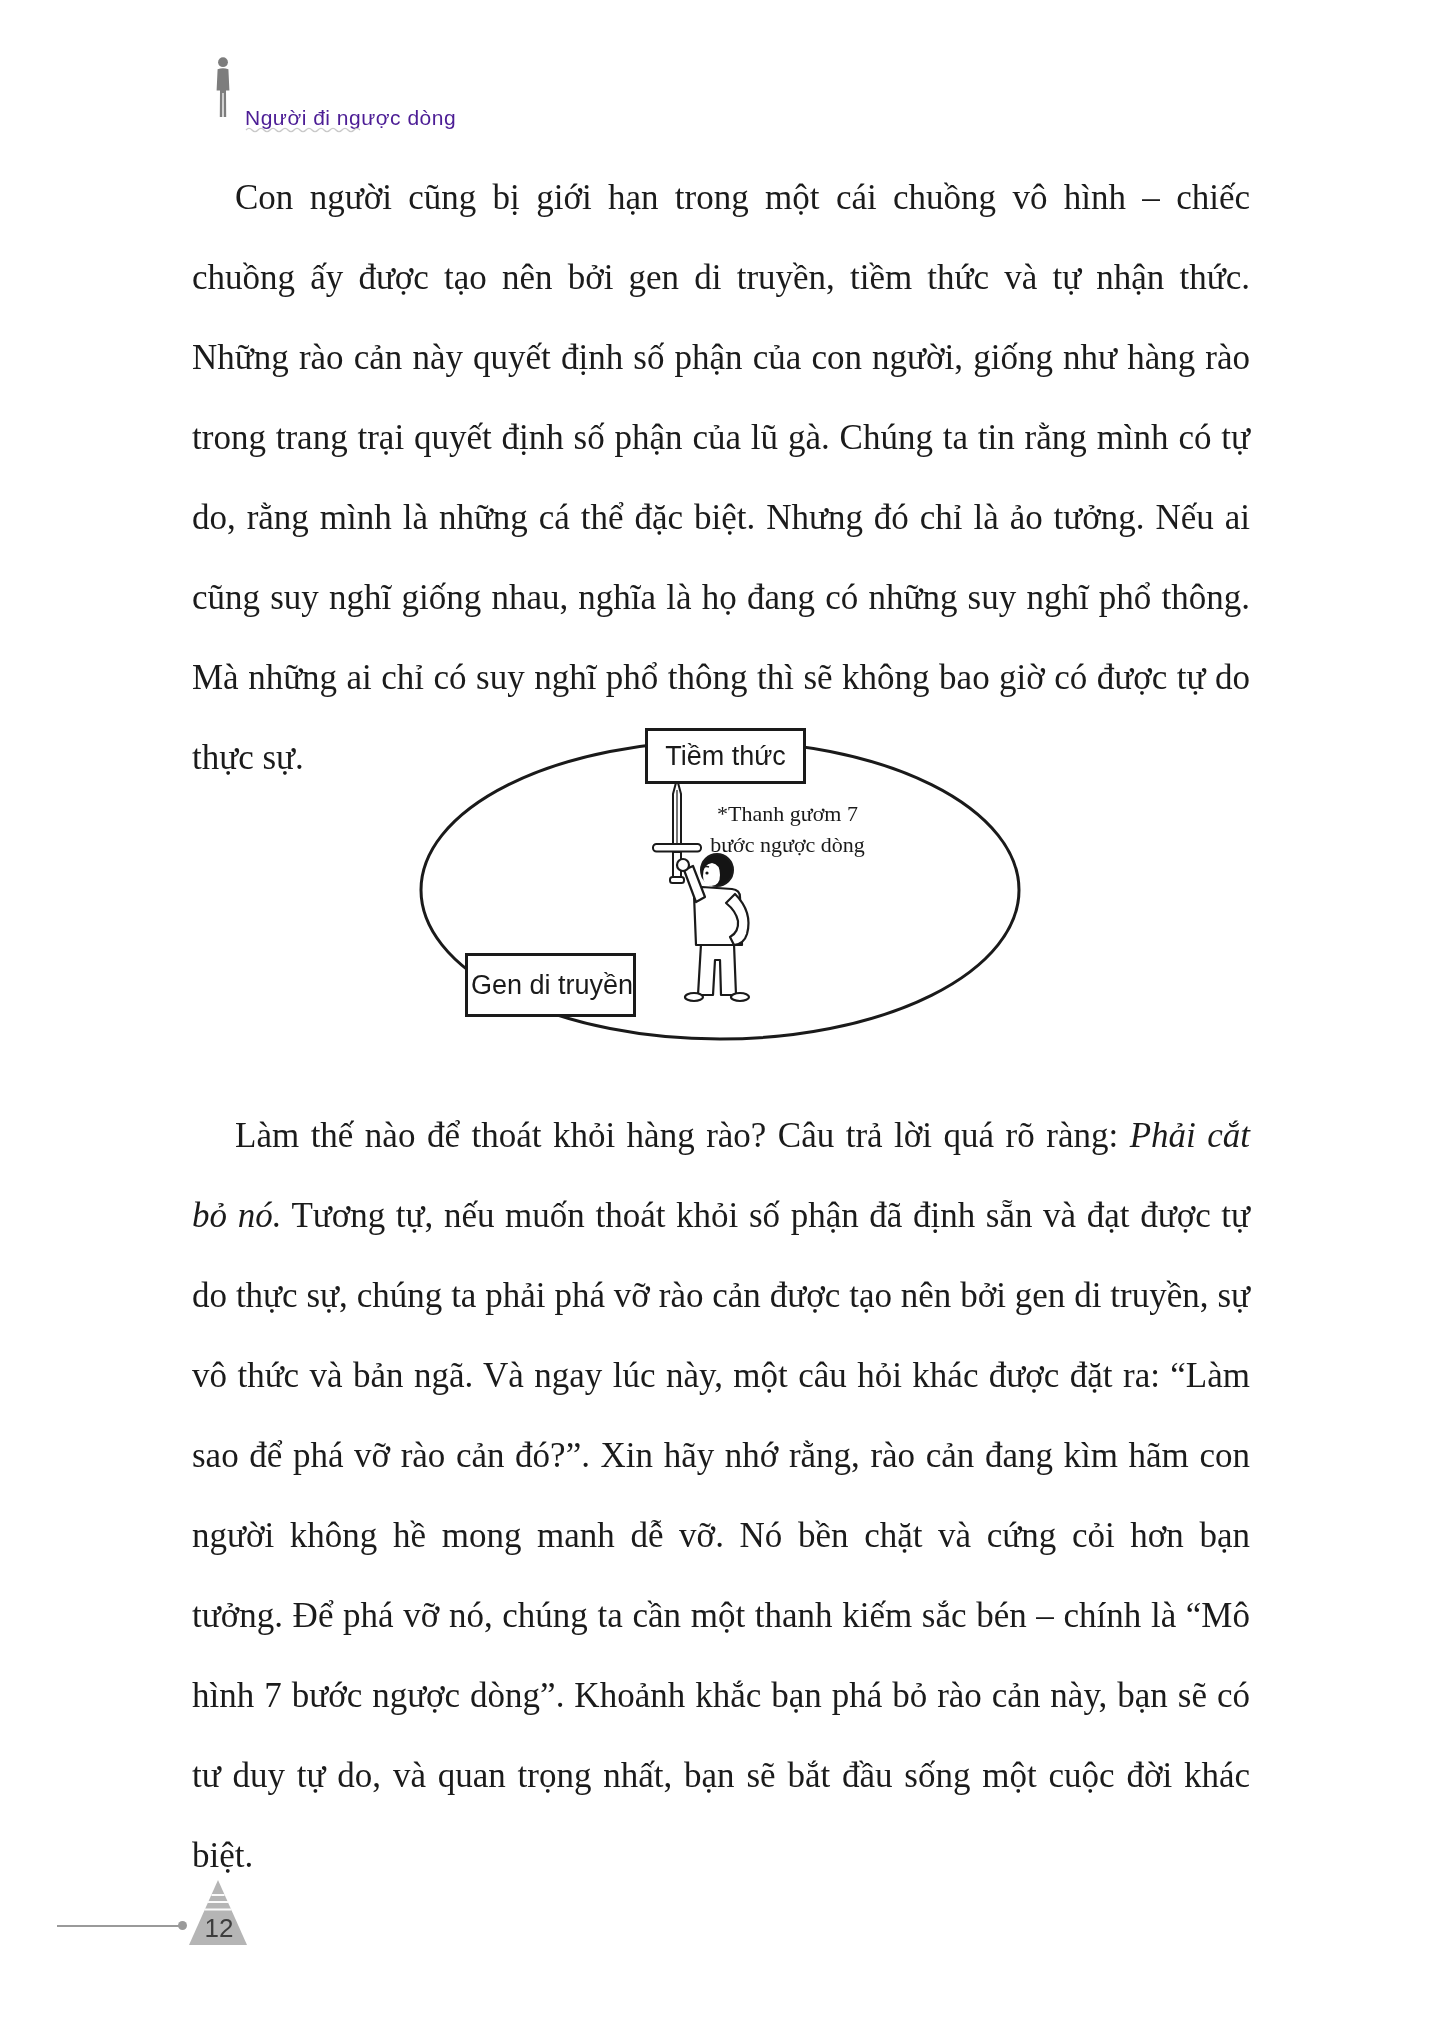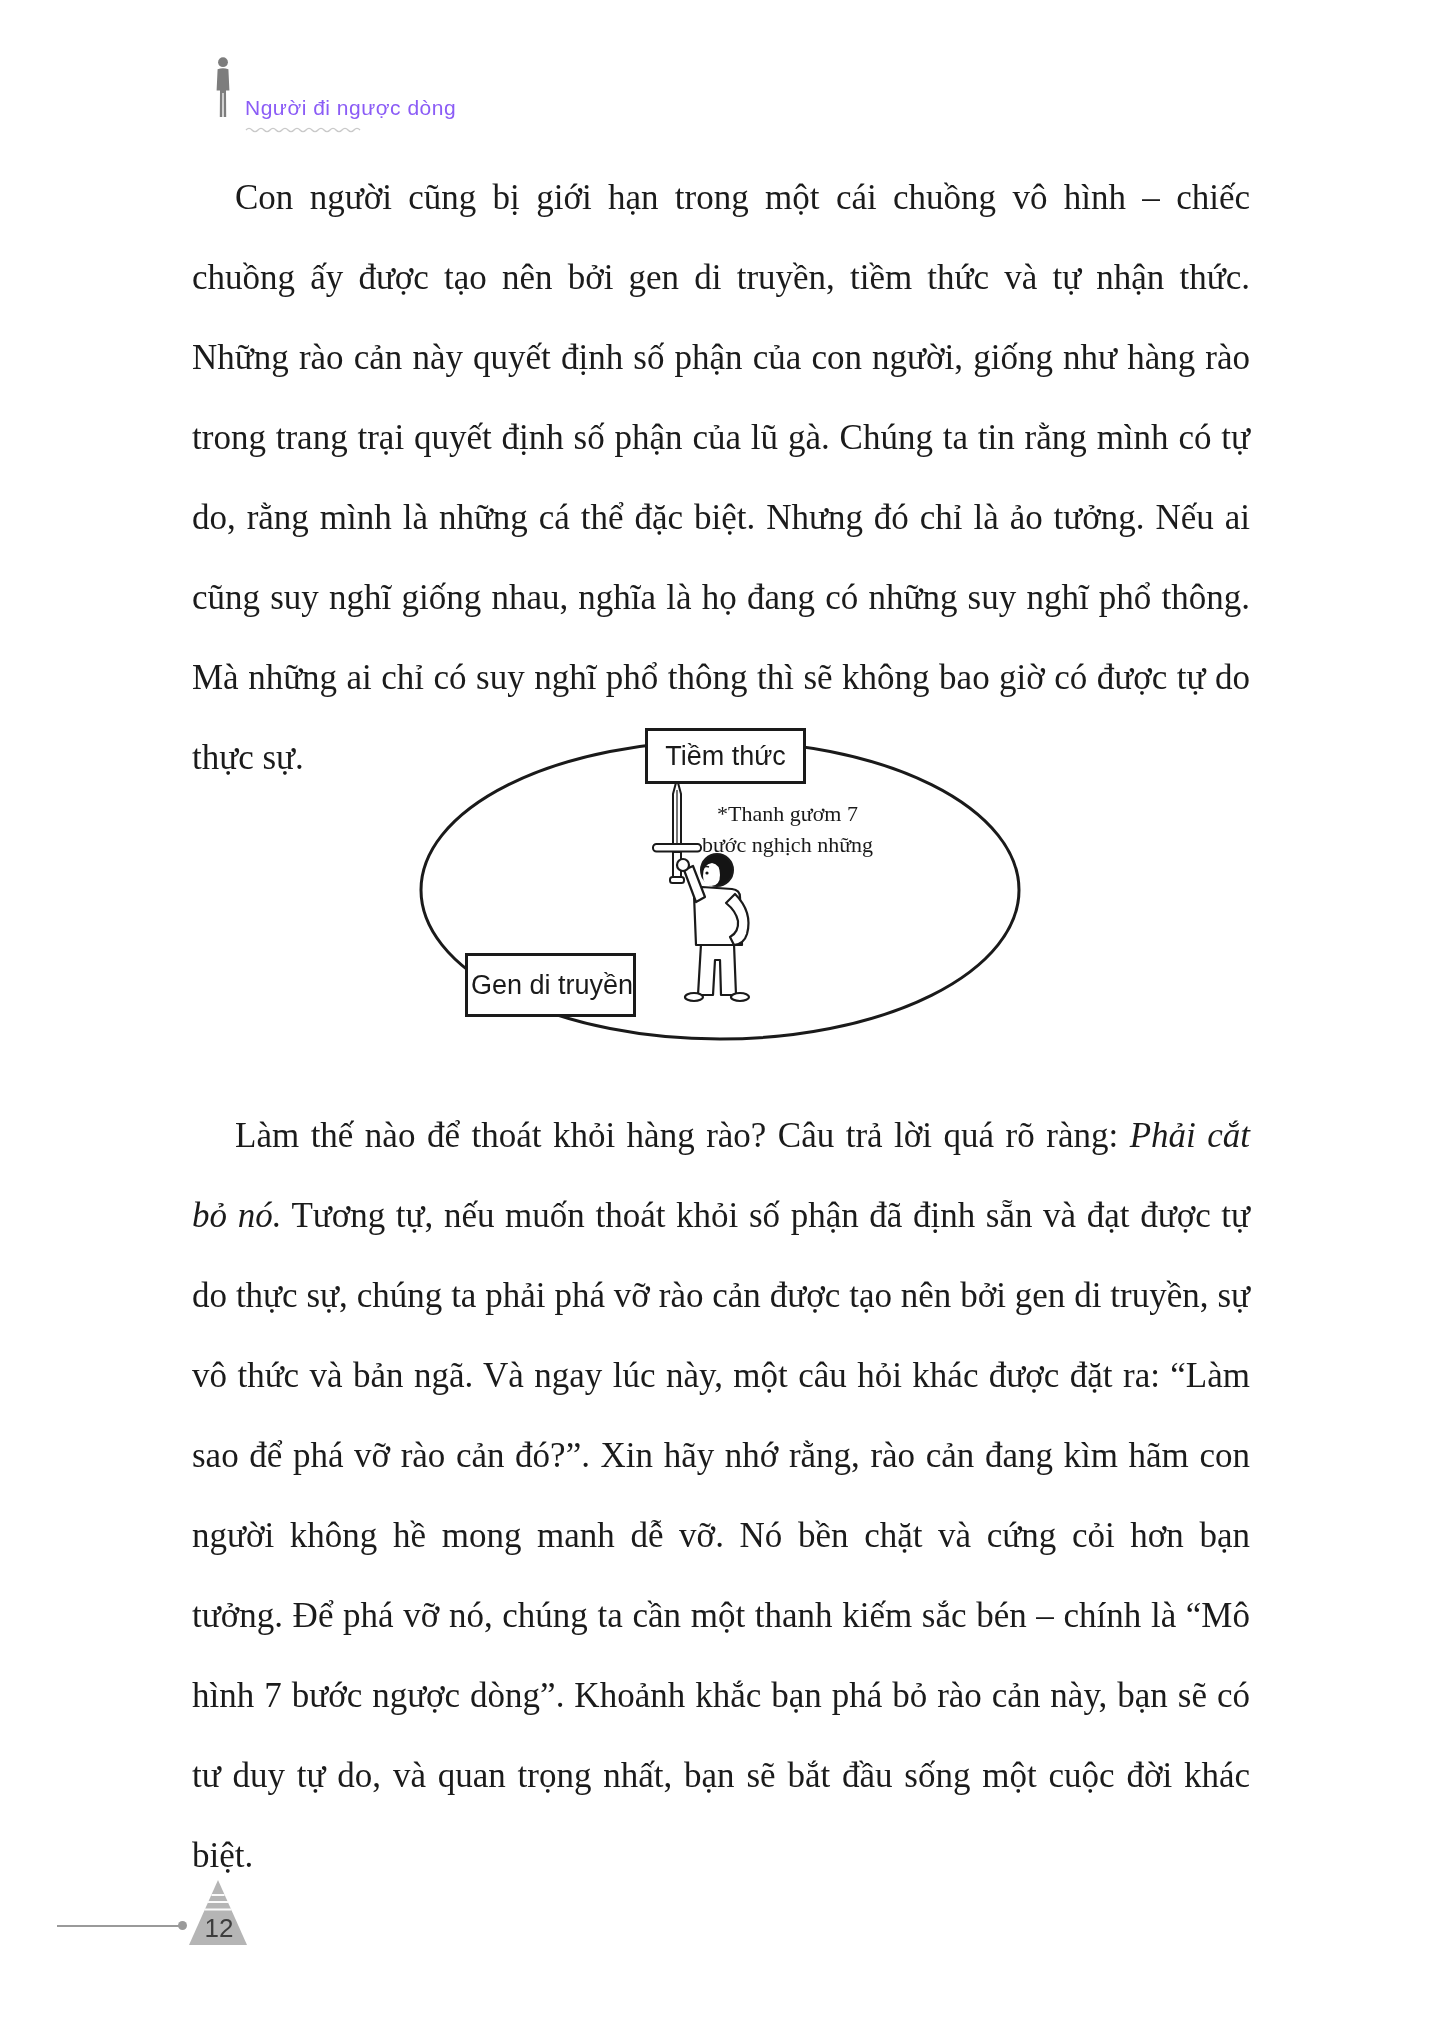--- a/index.html
+++ b/index.html
@@ -1,21 +1,21 @@
 <!DOCTYPE html>
 <html><head>
 <meta charset="utf-8">
 <style>
   html,body{margin:0;padding:0;background:#e8e8e8;}
   #page{position:relative;width:1433px;height:2024px;background:#ffffff;overflow:hidden;
         font-family:"Liberation Serif","DejaVu Serif",serif;color:#1b1b1b;}
   
   .hdr-icon{position:absolute;left:213px;top:57px;width:20px;height:63px;}
-  .hdr-title{position:absolute;left:245px;top:95px;font-family:"Liberation Sans","DejaVu Sans",sans-serif;
-             font-size:21px;line-height:26px;color:#8b5cf6;letter-spacing:.5px;white-space:nowrap;}
+  .hdr-title{position:absolute;left:245px;top:105px;font-family:"Liberation Sans","DejaVu Sans",sans-serif;
+             font-size:21px;line-height:26px;color:#4c1d95;letter-spacing:.5px;white-space:nowrap;}
   .hdr-wave{position:absolute;left:245px;top:126px;width:118px;height:8px;}
   
   .para{position:absolute;left:192px;width:1058px;font-size:35px;line-height:80px;
         text-align:justify;text-indent:43px;}
   .para em{font-style:italic;}
   #para1{top:158px;}
   #para2{top:1096px;}
   
   #diagram{position:absolute;left:390px;top:718px;width:660px;height:334px;}
   #diagram svg.scene{position:absolute;left:0;top:0;width:660px;height:334px;}
@@ -76,21 +76,21 @@
       </g>
     </svg>
     <div id="dbox-top" class="dbox">
       <span>Tiềm thức</span>
     </div>
     <div id="dbox-left" class="dbox">
       <span>Gen di truyền</span>
     </div>
     <div class="dannot">
       <div>*Thanh gươm 7</div>
-      <div>bước nghịch những</div>
+      <div>bước ngược dòng</div>
     </div>
   </div>
 
   <div id="para2" class="para">
     <span>Làm thế nào để thoát khỏi hàng rào? Câu trả lời quá rõ ràng: </span><em>Phải cắt bỏ nó.</em><span> Tương tự, nếu muốn thoát khỏi số phận đã định sẵn và đạt được tự do thực sự, chúng ta phải phá vỡ rào cản được tạo nên bởi gen di truyền, sự vô thức và bản ngã. Và ngay lúc này, một câu hỏi khác được đặt ra: “Làm sao để phá vỡ rào cản đó?”. Xin hãy nhớ rằng, rào cản đang kìm hãm con người không hề mong manh dễ vỡ. Nó bền chặt và cứng cỏi hơn bạn tưởng. Để phá vỡ nó, chúng ta cần một thanh kiếm sắc bén – chính là “Mô hình 7 bước ngược dòng”. Khoảnh khắc bạn phá bỏ rào cản này, bạn sẽ có tư duy tự do, và quan trọng nhất, bạn sẽ bắt đầu sống một cuộc đời khác biệt.</span>
   </div>
 
   <div class="ftr-line"></div>
   <div class="ftr-dot"></div>
   <svg class="ftr-tri" viewBox="0 0 60 67">

